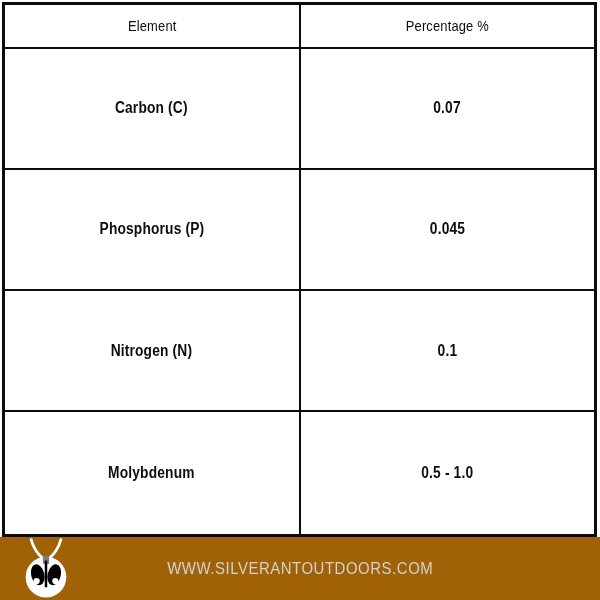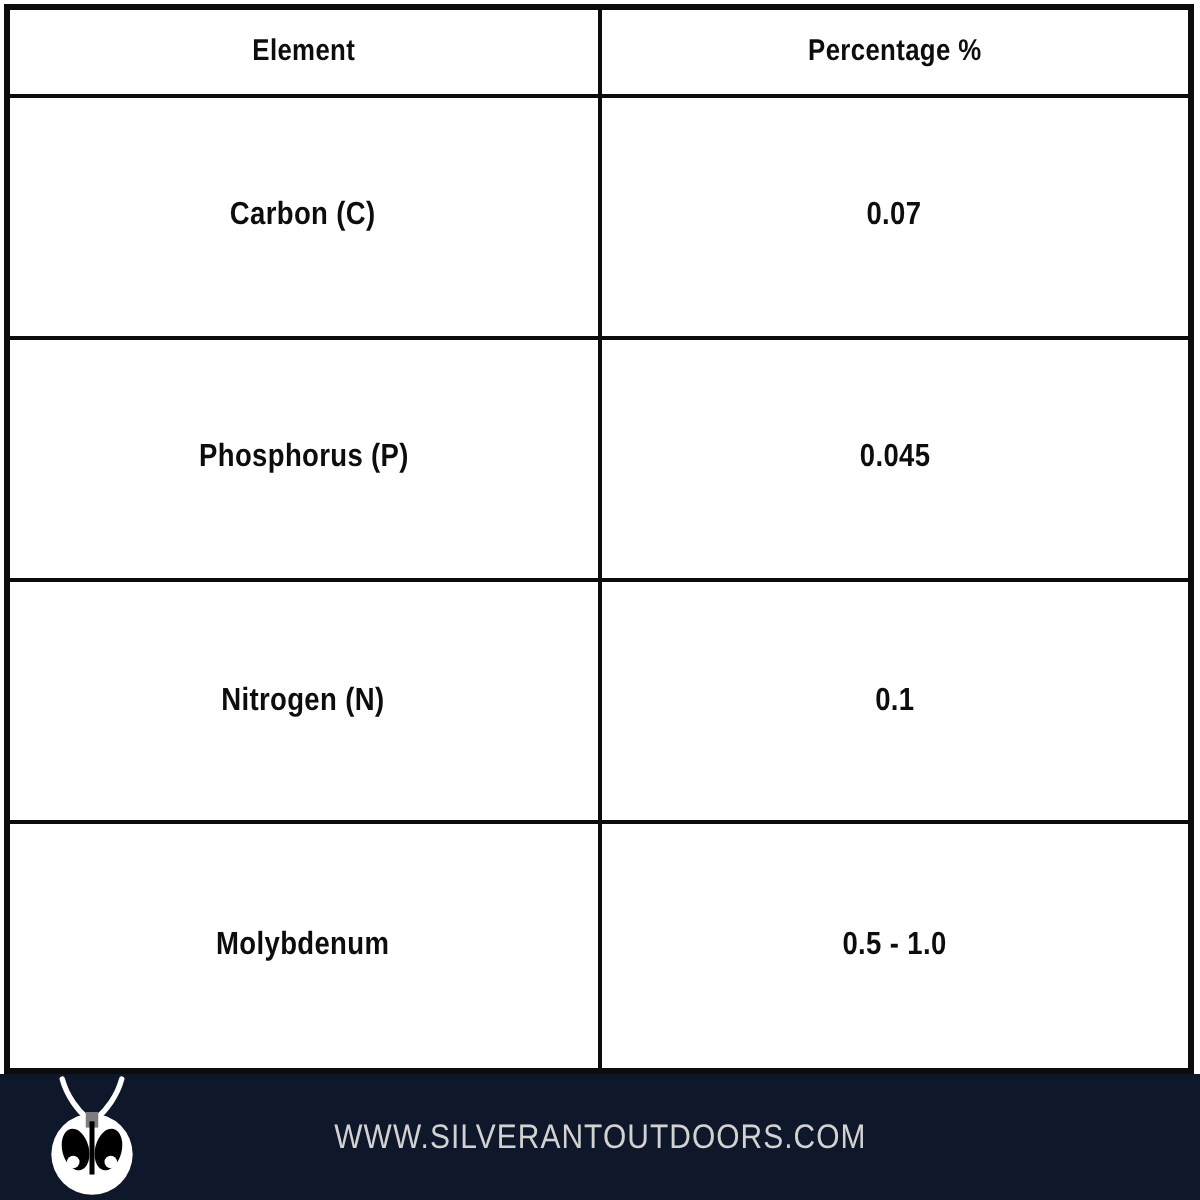--- a/index.html
+++ b/index.html
@@ -27,32 +27,32 @@
     border: 2px solid #0c0c0c;
   }
   table.spec-table { border-width: 3px; }
   th, td {
     text-align: center;
     vertical-align: middle;
     color: #0d0d0d;
     background: #ffffff;
   }
   thead tr { height: 44px; }
-  th { font-size: 15px; font-weight: bold; }
+  th { font-size: 15px; font-weight: normal; }
   td { font-size: 16px; font-weight: bold; }
   .narrow {
     display: inline-block;
     transform: scaleX(0.86);
     transform-origin: center;
     white-space: nowrap;
     letter-spacing: 0.2px;
   }
   .footer {
     height: 63px;
-    background: #0f172a;
+    background: #a16207;
     position: relative;
     display: flex;
     align-items: center;
     justify-content: center;
     flex: 1;
     text-align: center;
   }
   .footer-text {
     color: #d2d2d2;
     font-size: 17px;

